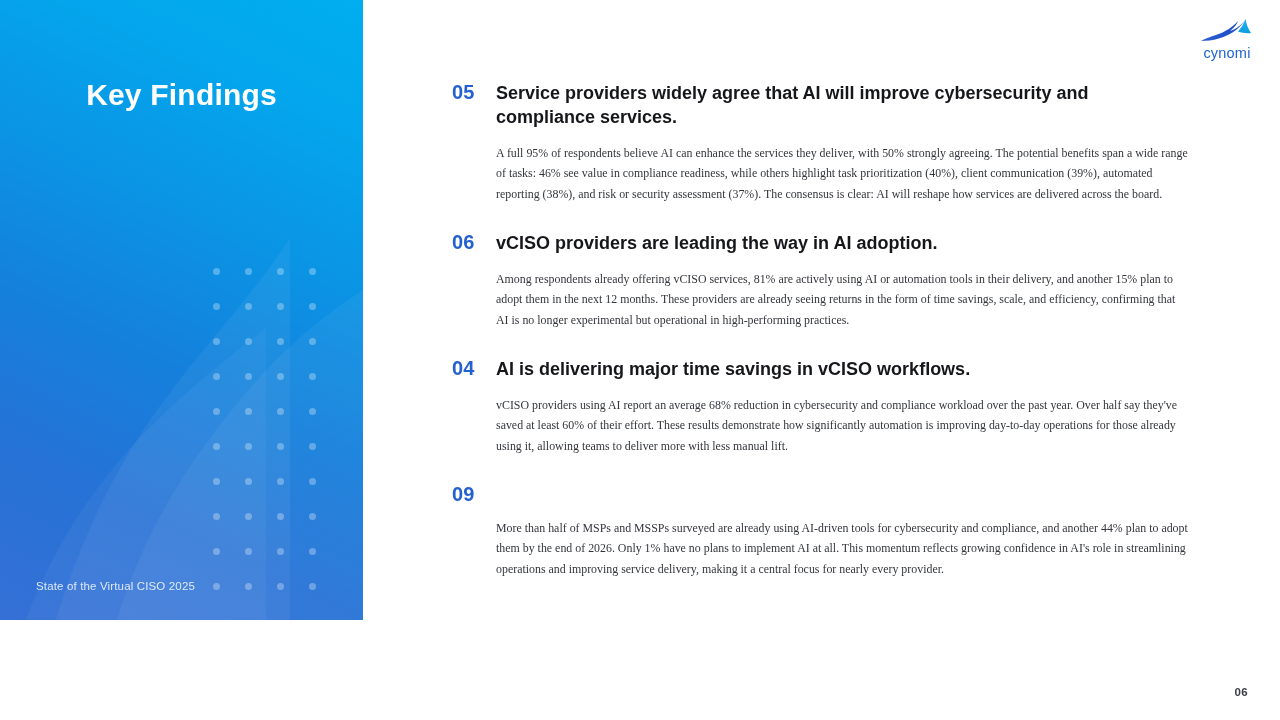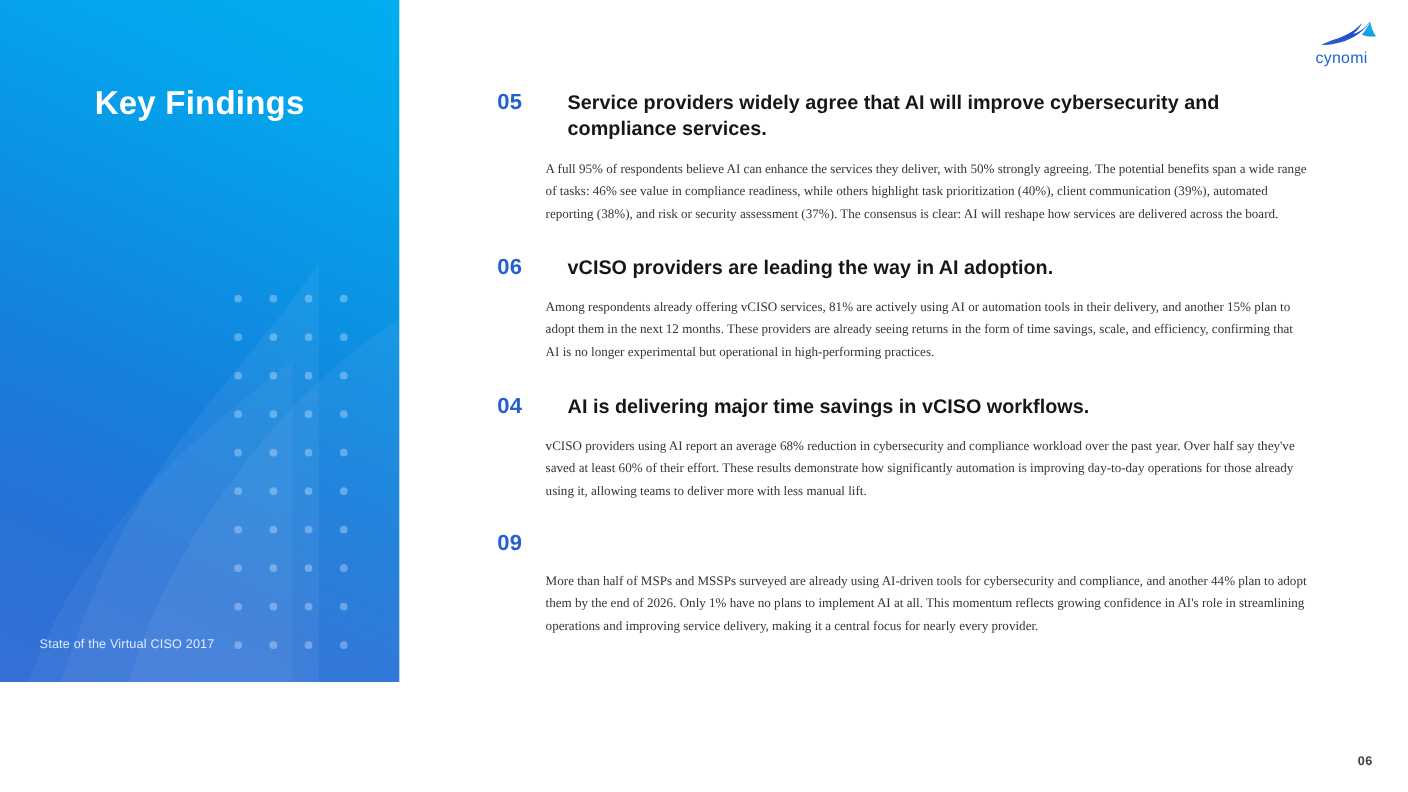--- a/index.html
+++ b/index.html
@@ -76,21 +76,21 @@
     color:rgba(255,255,255,0.82);
     font-size:11.5px;
     letter-spacing:0.15px;
   }
 
   
   .logo {
     position:absolute;
     right:22px; top:18px;
     width:62px;
-    text-align:left;
+    text-align:center;
   }
   .logo-mark { display:block; width:56px; height:26px; margin:0 auto; }
   .logo-word {
     display:block;
     margin-top:1px;
     font-size:14.5px;
     letter-spacing:0.2px;
     color:#1E63D0;
     font-weight:500;
   }
@@ -101,21 +101,20 @@
     left:452px; top:80px;
     width:740px;
   }
 
   .finding { position:relative; margin-bottom:26px; }
   .finding:last-child { margin-bottom:0; }
 
   .finding-head {
     display:flex;
     align-items:baseline;
-    gap:20px;
   }
 
   .finding-num {
     flex:0 0 44px;
     font-size:20px;
     font-weight:bold;
     color:#2360D0;
     letter-spacing:0.2px;
     line-height:1.1;
   }
@@ -200,21 +199,21 @@
         <i></i>
         <i></i>
       <i></i>
         <i></i>
         <i></i>
         <i></i>
     </div>
 
     <div class="panel-title">Key Findings</div>
 
-    <div class="panel-footer">State of the Virtual CISO 2017</div>
+    <div class="panel-footer">State of the Virtual CISO 2025</div>
   </div>
 
   <div class="logo">
     <svg class="logo-mark" viewBox="0 0 112 52">
       <defs>
         <linearGradient id="gdark" x1="0" y1="1" x2="1" y2="0">
           <stop offset="0%" stop-color="#2D5FD0"></stop>
           <stop offset="55%" stop-color="#1E4FC8"></stop>
           <stop offset="100%" stop-color="#1742BE"></stop>
         </linearGradient>

